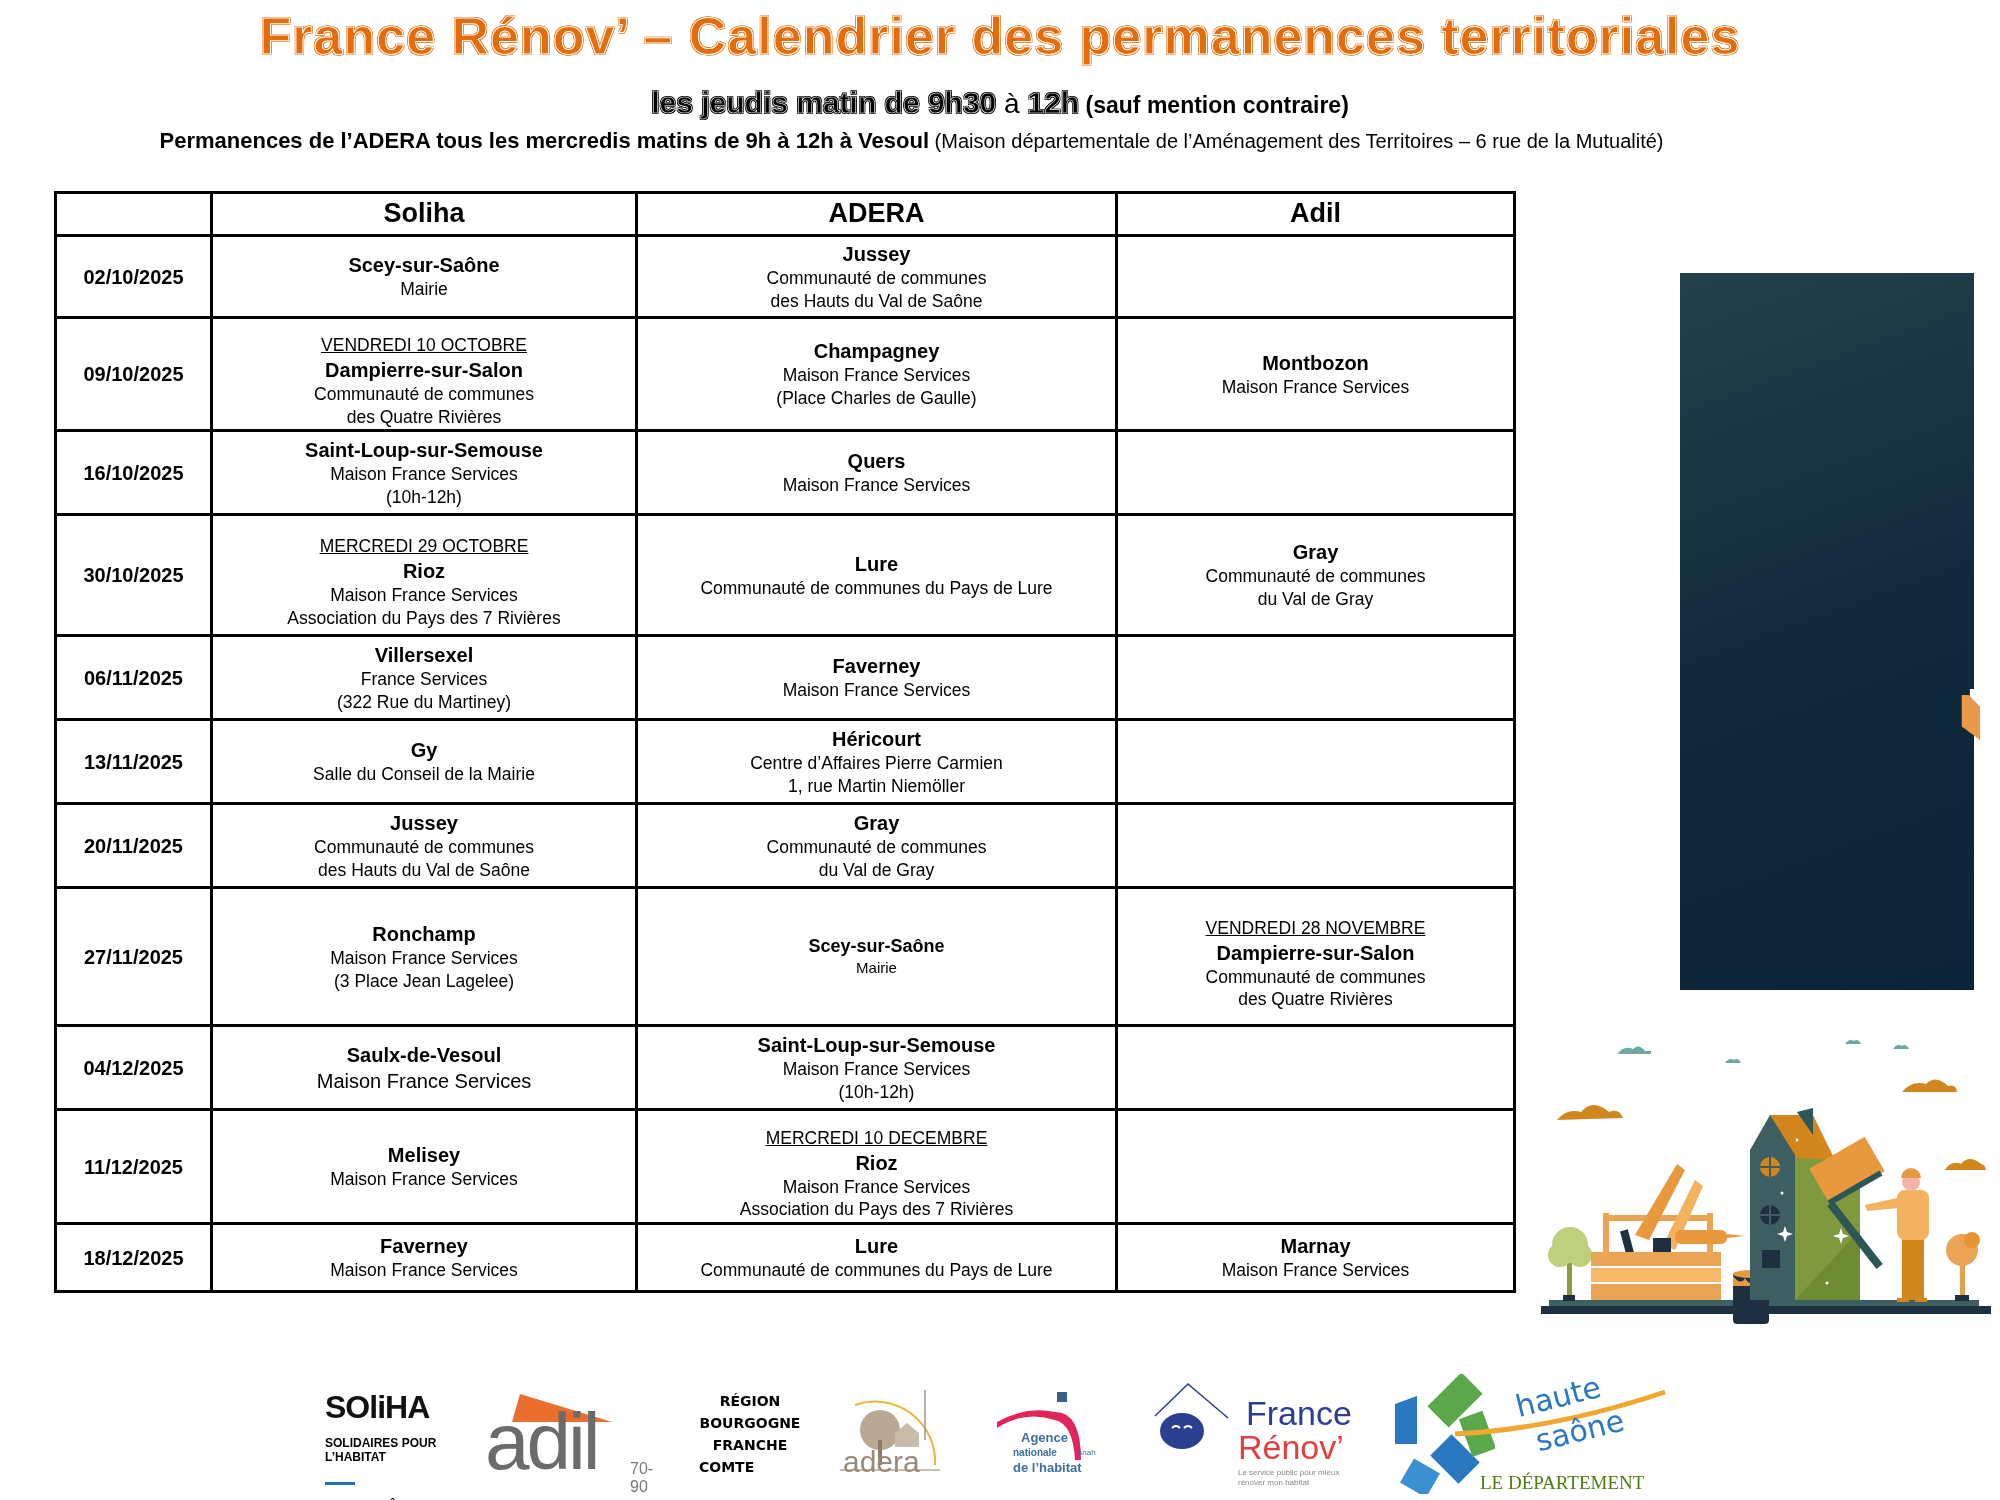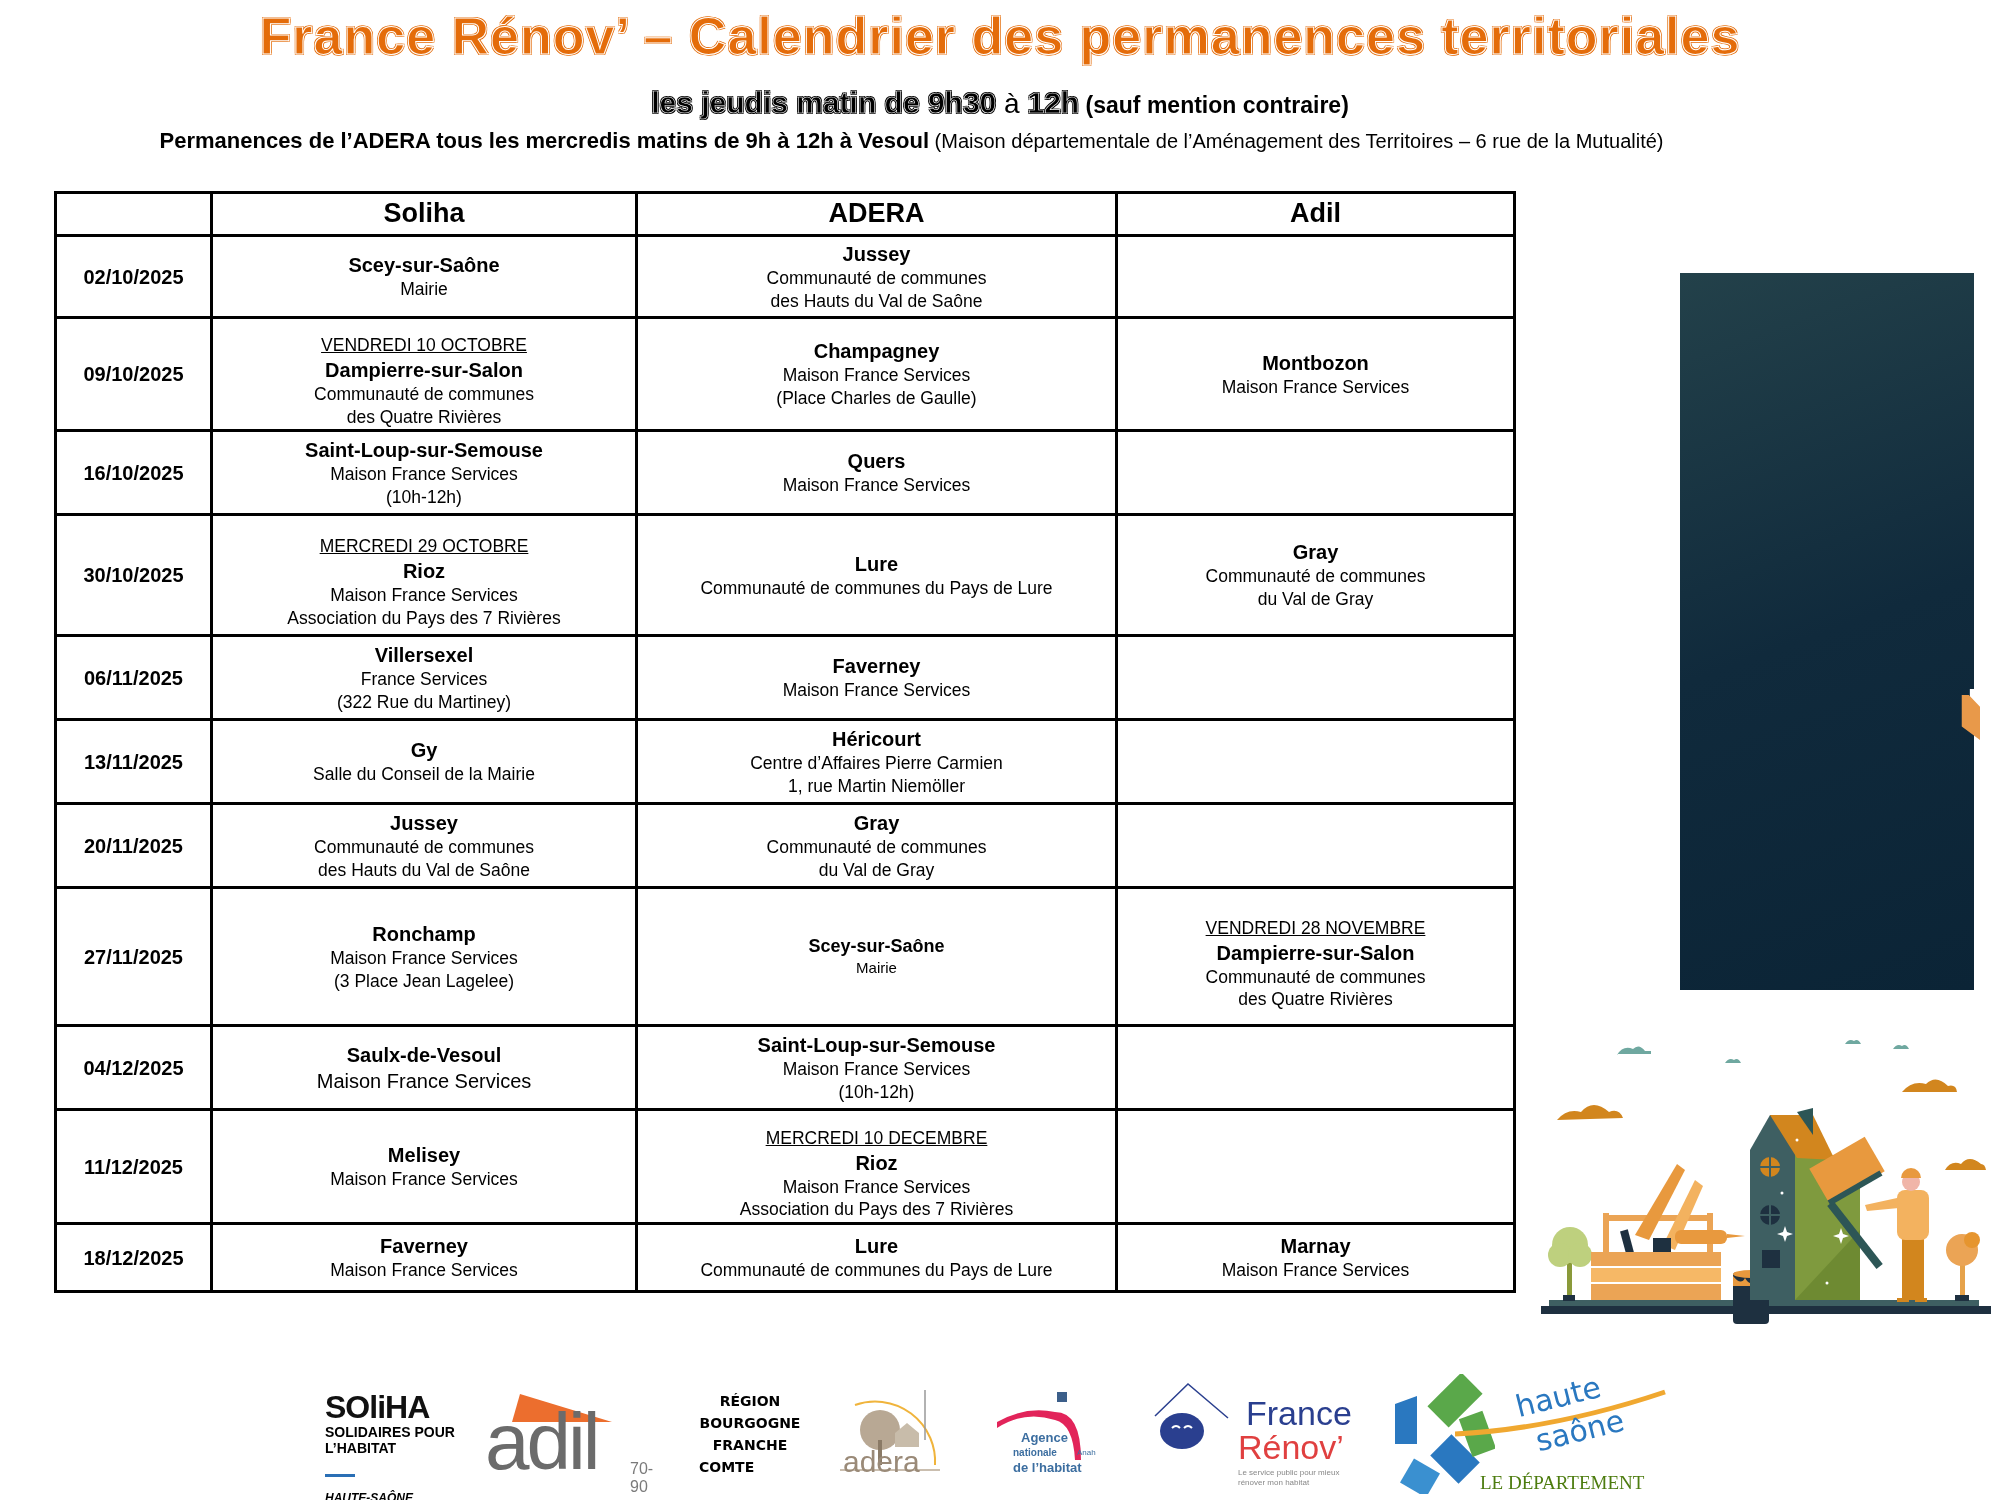--- a/index.html
+++ b/index.html
@@ -356,21 +356,21 @@
     <rect x="380" y="268" width="12" height="4" fill="#d2861e"></rect>
   </g>
 </svg>
 
 <div class="logos">
 
   <div class="logo" style="left:325px; top:22px; width:140px; height:90px;">
     <div style="font-family:'Liberation Sans',sans-serif; font-weight:900; font-size:32px; line-height:30px; letter-spacing:-1px;">
       <span style="color:#111">SOliHA</span>
     </div>
-    <div style="font-size:14px; font-weight:700; margin-top:2px;">SOLIDAIRES POUR L’HABITAT</div>
+    <div style="font-size:12px; font-weight:700; margin-top:14px;">SOLIDAIRES POUR L’HABITAT</div>
     <div style="width:30px; height:3px; background:#2a6fb5; margin-top:18px;"></div>
     <div style="font-size:12px; font-weight:700; margin-top:14px;font-style:italic;">HAUTE-SAÔNE</div>
   </div>
 
   <div class="logo" style="left:480px; top:18px; width:190px; height:100px;">
     <svg width="110" height="30" style="position:absolute; left:32px; top:4px;">
       <polygon points="0,30 8,2 100,30" fill="#ec6e2e"></polygon>
     </svg>
     <span style="position:absolute; left:5px; top:14px; font-family:'Liberation Sans',sans-serif; font-size:80px; color:#6b6b6b; letter-spacing:-3px; line-height:1;">adil</span>
     <span style="position:absolute; left:150px; top:72px; font-size:16px; color:#7a7a7a;">70-90</span>

